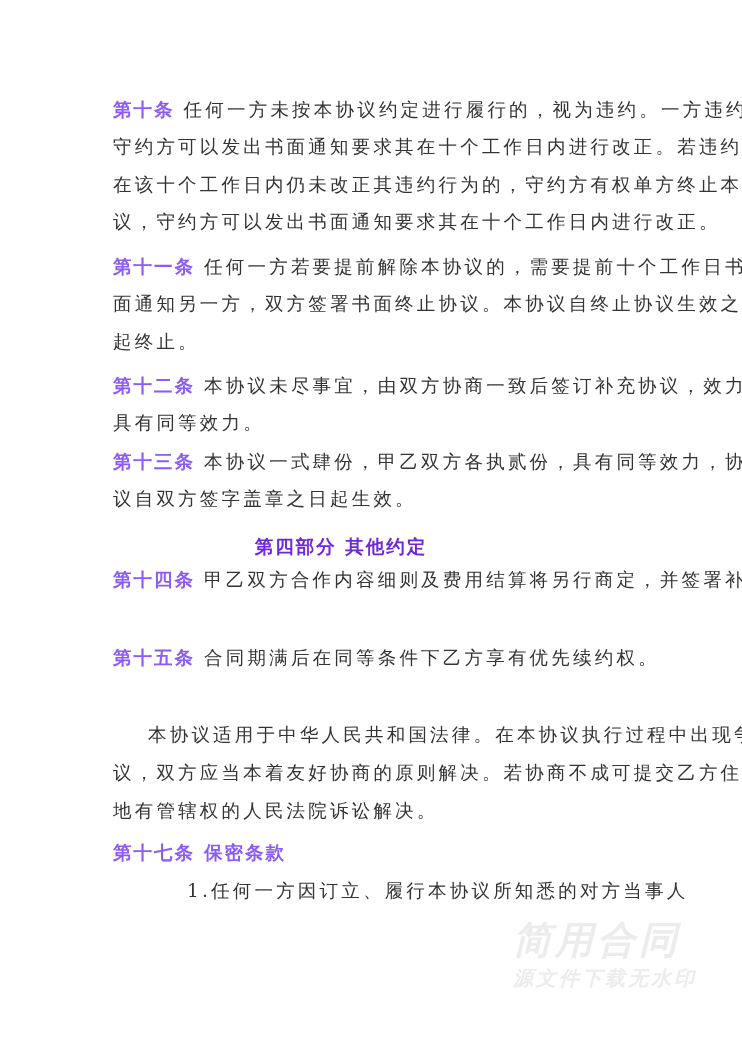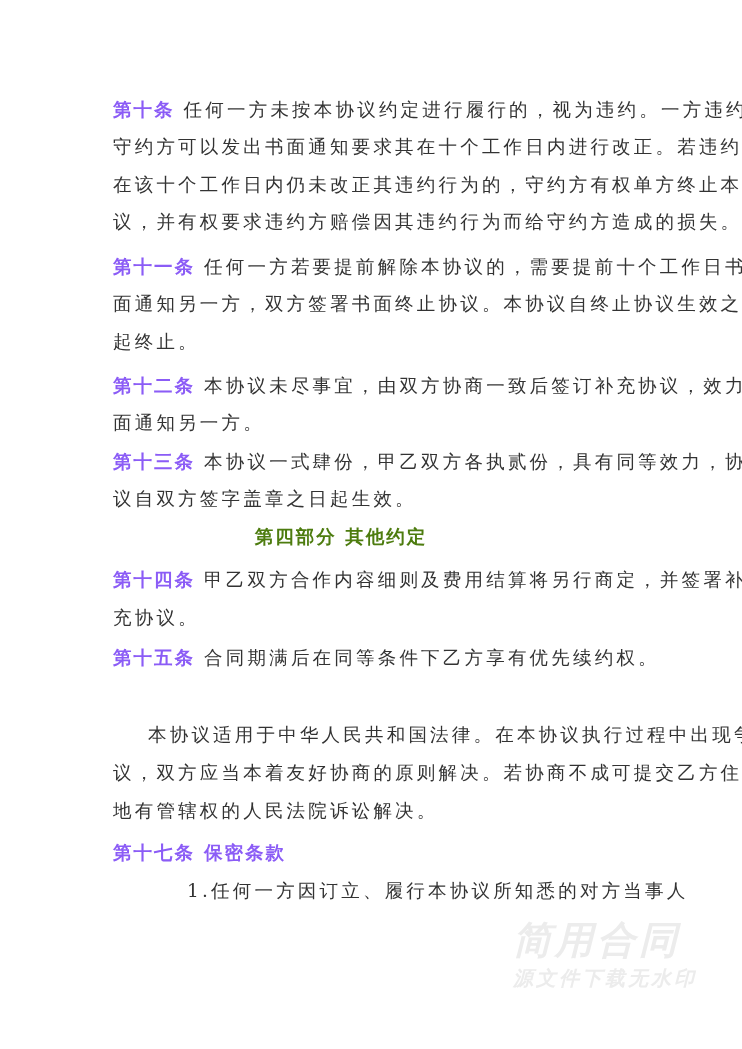--- a/index.html
+++ b/index.html
@@ -9,49 +9,48 @@
   }
   .page { position: absolute; left: 0; top: 0; width: 742px; height: 1049px; }
   .line {
     position: absolute; left: 113px; width: 520px; height: 24px;
     font-size: 18.5px; line-height: 24px; white-space: nowrap;
     letter-spacing: 3.2px; color: #333;
   }
   .line.indent { left: 148px; }
   .line.indent2 { left: 143px; margin-left: 44px; }
   .b { font-weight: bold; color: #8b5cf6; letter-spacing: 2px; }
-  .heading { position: absolute; left: 0; width: 682px; text-align: center; font-size: 18.5px; line-height: 24px; font-weight: bold; color: #4d7c0f; letter-spacing: 2px; }
+  .heading { position: absolute; left: 0; width: 682px; text-align: center; font-size: 18.5px; line-height: 24px; font-weight: bold; color: #6d28d9; letter-spacing: 2px; margin-top: 10px; }
   .wm { position: absolute; color: #ececec; font-family: "DejaVu Sans", "Liberation Sans", sans-serif; font-style: italic; font-weight: bold; white-space: nowrap; }
   .wm1 { left: 513px; top: 915px; font-size: 38px; letter-spacing: 4px; }
   .wm2 { left: 513px; top: 965px; font-size: 20px; letter-spacing: 3px; }
 </style>
 </head>
 <body>
 
 <div class="page">
 
   <div class="line" style="top:98px"><span class="b">第十条</span> <span>任何一方未按本协议约定进行履行的，视为违约。一方违约，</span></div>
   <div class="line" style="top:135px">守约方可以发出书面通知要求其在十个工作日内进行改正。若违约方</div>
   <div class="line" style="top:173px">在该十个工作日内仍未改正其违约行为的，守约方有权单方终止本协</div>
-  <div class="line" style="top:210px">议，并有权要求违约方赔偿因其违约行为而给守约方造成的损失。</div>
+  <div class="line" style="top:210px">议，守约方可以发出书面通知要求其在十个工作日内进行改正。</div>
 
   <div class="line" style="top:255px"><span class="b">第十一条</span> <span>任何一方若要提前解除本协议的，需要提前十个工作日书</span></div>
   <div class="line" style="top:292px">面通知另一方，双方签署书面终止协议。本协议自终止协议生效之日</div>
   <div class="line" style="top:330px">起终止。</div>
 
   <div class="line" style="top:374px"><span class="b">第十二条</span> <span>本协议未尽事宜，由双方协商一致后签订补充协议，效力</span></div>
-  <div class="line" style="top:411px">面通知另一方。</div>
+  <div class="line" style="top:411px">具有同等效力。</div>
 
   <div class="line" style="top:450px"><span class="b">第十三条</span> <span>本协议一式肆份，甲乙双方各执贰份，具有同等效力，协</span></div>
   <div class="line" style="top:487px">议自双方签字盖章之日起生效。</div>
 
   <div class="heading" style="top:525px">第四部分 其他约定</div>
 
   <div class="line" style="top:568px"><span class="b">第十四条</span> <span>甲乙双方合作内容细则及费用结算将另行商定，并签署补</span></div>
-  <div class="line" style="top:606px">充协议。</div>
 
   <div class="line" style="top:646px"><span class="b">第十五条</span> <span>合同期满后在同等条件下乙方享有优先续约权。</span></div>
 
   <div class="line indent" style="top:723px">本协议适用于中华人民共和国法律。在本协议执行过程中出现争</div>
   <div class="line" style="top:761px">议，双方应当本着友好协商的原则解决。若协商不成可提交乙方住所</div>
   <div class="line" style="top:841px"><span class="b">第十七条</span> <span class="b">保密条款</span></div>
 
   <div class="line" style="top:799px">地有管辖权的人民法院诉讼解决。</div>
   <div class="line indent2" style="top:879px">1.任何一方因订立、履行本协议所知悉的对方当事人</div>
 

